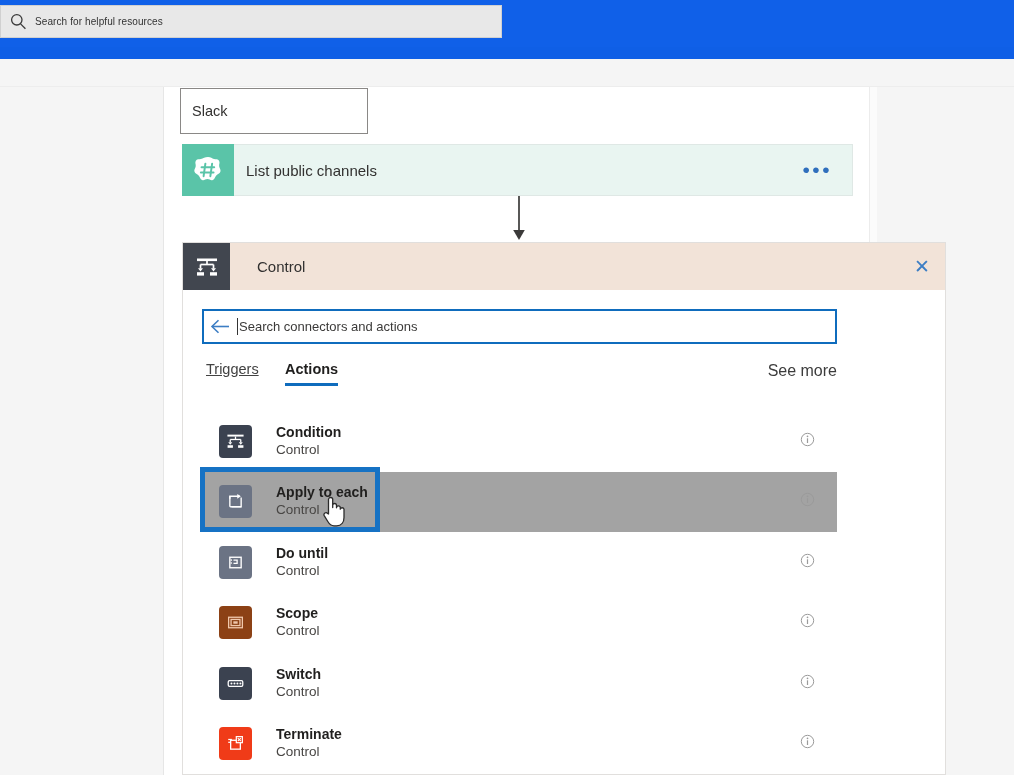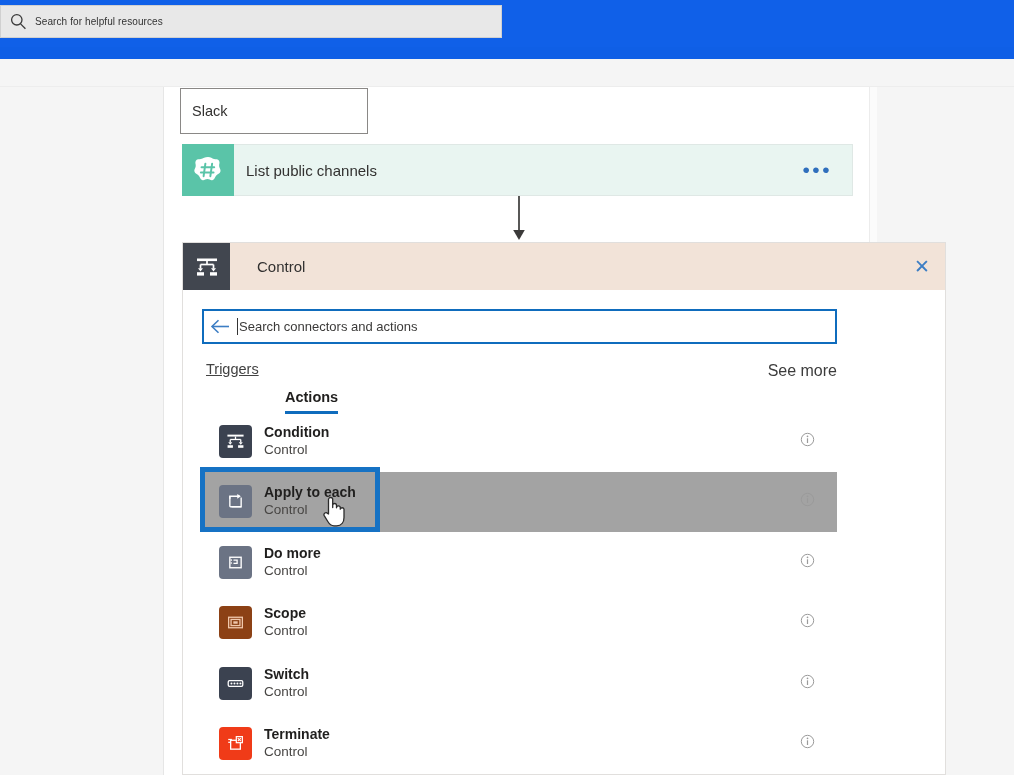--- a/index.html
+++ b/index.html
@@ -174,21 +174,21 @@
     position: absolute; left: 19px; top: 118px;
     width: 635px; height: 38px;
   }
   .tab {
     position: absolute; top: 0;
     font-size: 14.5px; color: #424242;
     padding-bottom: 9px;
     cursor: pointer;
   }
   .tab.t0 { left: 4px; text-decoration: underline; }
-  .tab.t1 { left: 83px; font-weight: bold; color: #201f1e; margin-top: 28px; }
+  .tab.t1 { left: 83px; font-weight: bold; color: #201f1e; }
   .tab.t1::after {
     content: "";
     position: absolute; left: 0; right: 0; bottom: 0;
     height: 3px; background: #0f6cbd;
   }
   .see-more {
     position: absolute; right: 0; top: 1px;
     font-size: 16px; color: #3c3c3c;
     cursor: pointer;
   }
@@ -205,21 +205,21 @@
     cursor: pointer;
   }
   .action-row.selected { background: #a3a3a3; }
   .row-icon {
     width: 33px; height: 33px;
     border-radius: 4px;
     margin-left: 17px;
     flex: 0 0 33px;
     display: flex; align-items: center; justify-content: center;
   }
-  .row-text { margin-left: 12px; }
+  .row-text { margin-left: 24px; }
   .row-title {
     font-size: 14px; color: #201f1e; font-weight: bold;
     line-height: 17px;
   }
   .row-sub {
     font-size: 13.5px; color: #484644;
     line-height: 18px;
   }
   .row-info {
     margin-left: auto; margin-right: 22px;
@@ -392,21 +392,21 @@
       <div class="action-row">
         <span class="row-icon" style="background:#6b7384">
           <svg width="21" height="21" viewBox="0 0 26 26">
             <rect x="6" y="6.5" width="14" height="13" fill="none" stroke="#ffffff" stroke-width="1.7"></rect>
             <path d="M10.5 10 H15 V14 H10.5" fill="none" stroke="#ffffff" stroke-width="1.6"></path>
             <circle cx="7.8" cy="10" r="1" fill="#ffffff"></circle>
             <circle cx="7.8" cy="13.6" r="1" fill="#ffffff"></circle>
           </svg>
         </span>
         <span class="row-text">
-          <div class="row-title">Do more</div>
+          <div class="row-title">Do until</div>
           <div class="row-sub">Control</div>
         </span>
         <span class="row-info">
           <svg width="15" height="15" viewBox="0 0 15 15">
             <circle cx="7.5" cy="7.5" r="6.2" fill="none" stroke="#9a9a9a" stroke-width="1"></circle>
             <circle cx="7.5" cy="4.3" r="0.85" fill="#9a9a9a"></circle>
             <line x1="7.5" y1="6.3" x2="7.5" y2="11" stroke="#9a9a9a" stroke-width="1.2"></line>
           </svg>
         </span>
       </div>

